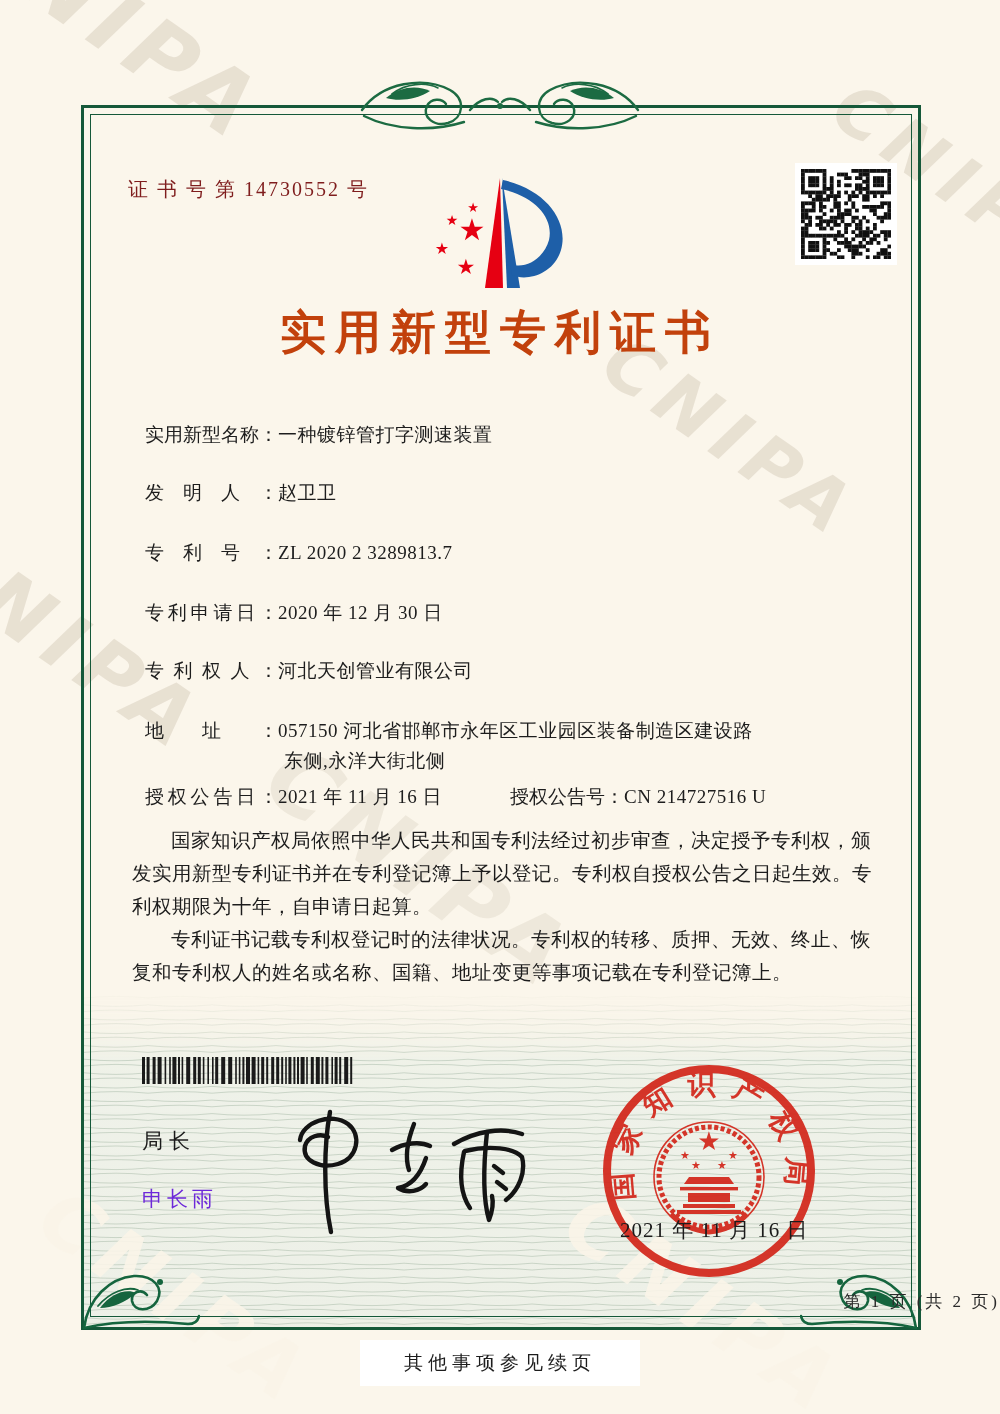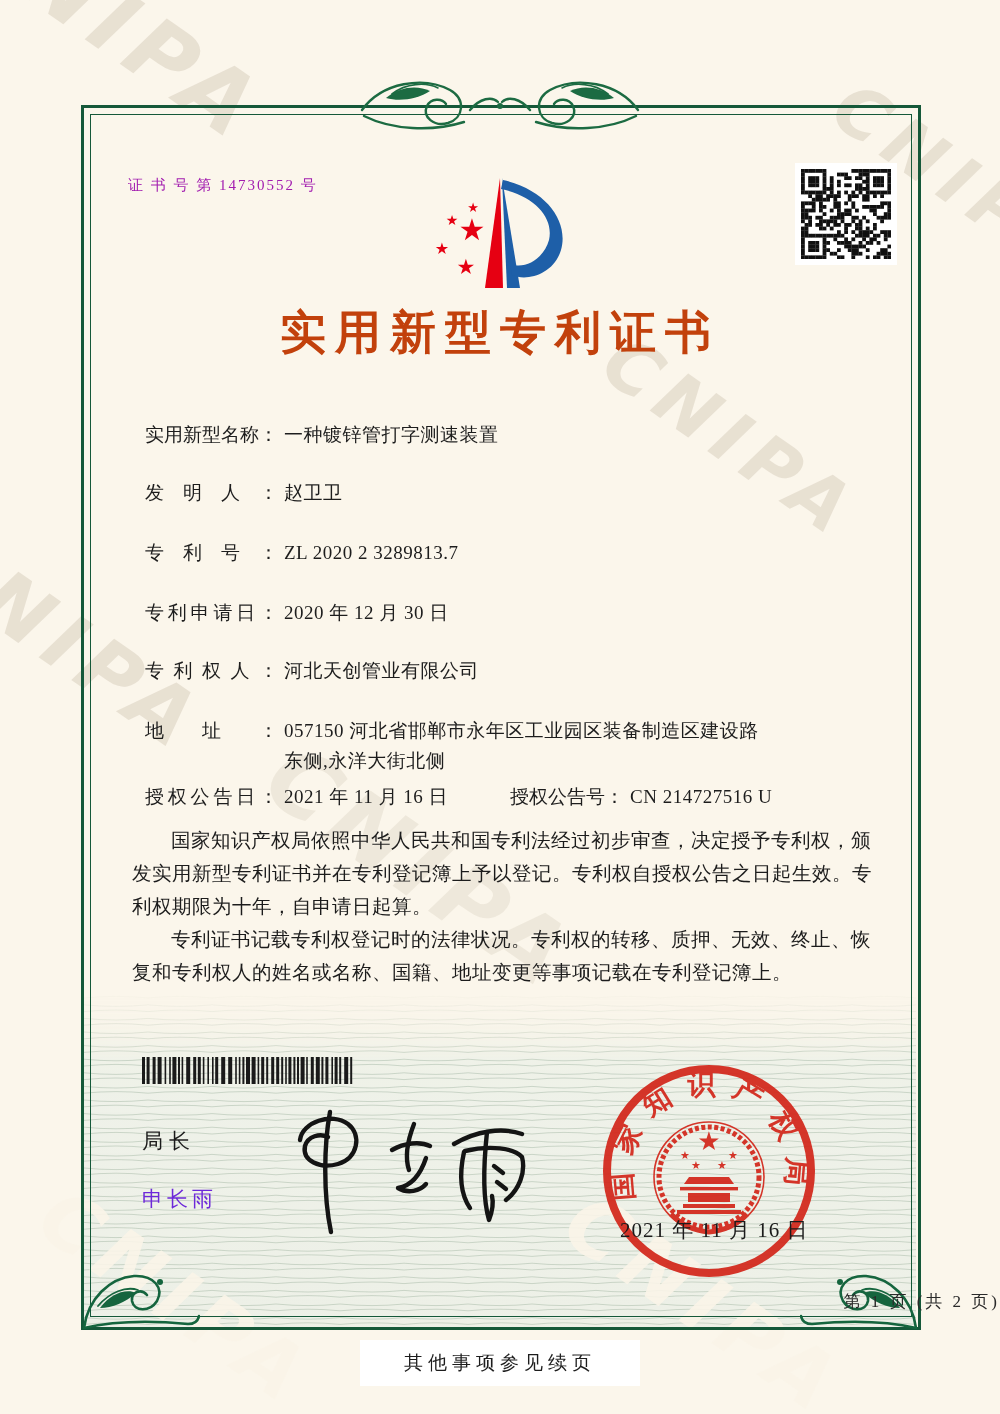--- a/index.html
+++ b/index.html
@@ -20,31 +20,31 @@
   .guilloche svg{position:absolute;left:0;top:0;}
 
   
   .frame-outer{position:absolute;left:81px;top:105px;width:834px;height:1219px;
       border:3px solid #155839;z-index:4;pointer-events:none;}
   .frame-inner{position:absolute;left:90px;top:114px;width:820px;height:1201px;
       border:1px solid #155839;z-index:4;pointer-events:none;}
   .ornament{position:absolute;z-index:5;}
 
   
-  .cert-no{position:absolute;left:128px;top:176px;z-index:5;font-size:15px;letter-spacing:2px;color:#a21caf;}
+  .cert-no{position:absolute;left:128px;top:176px;z-index:5;font-size:20px;letter-spacing:2px;color:#7f1d1d;}
   .logo{position:absolute;left:415px;top:170px;width:170px;height:126px;z-index:5;}
   .qr-wrap{position:absolute;left:795px;top:163px;width:102px;height:102px;background:#fff;z-index:5;}
   .qr-wrap svg{position:absolute;left:6px;top:6px;}
   .title{position:absolute;left:0;top:302px;width:100%;text-align:center;z-index:5;
       font-size:46px;font-weight:700;letter-spacing:9px;color:#c2410c;}
 
   
   .frow{position:absolute;left:145px;width:760px;z-index:5;font-size:19px;line-height:30px;color:#1d1d1d;}
   .flabel{display:inline-block;width:133px;text-align:justify;text-align-last:justify;vertical-align:top;}
-  .fvalue{margin-left:6px;letter-spacing:0.5px;text-align:right;}
+  .fvalue{margin-left:0;letter-spacing:0.5px;text-align:right;}
   .addr2{position:absolute;left:139px;letter-spacing:0.5px;}
   .grant-no{position:absolute;left:365px;top:0;}
 
   
   .bodytext{position:absolute;left:132px;top:824px;width:752px;z-index:5;font-size:19.5px;
       line-height:33px;letter-spacing:0.5px;color:#1c1c1c;}
   .bodytext p{margin:0;text-indent:2em;}
 
   
   .barcode{position:absolute;left:140px;top:1057px;z-index:5;}

